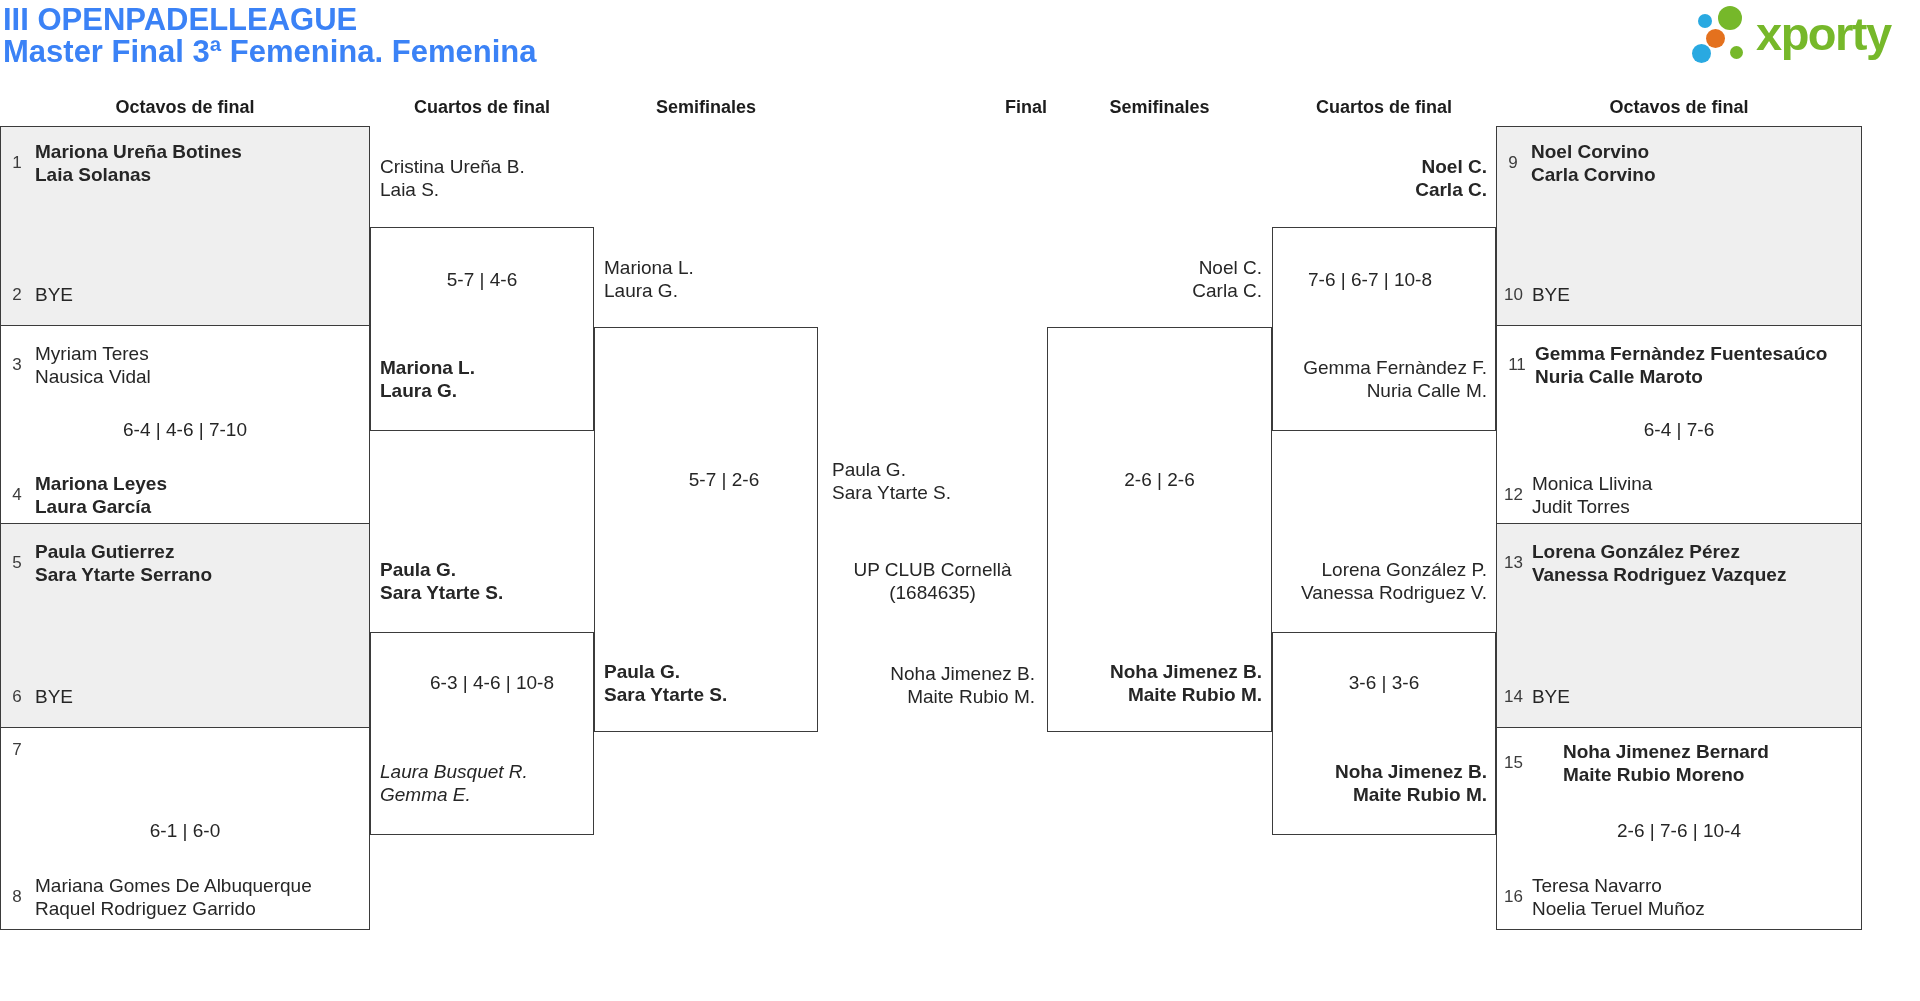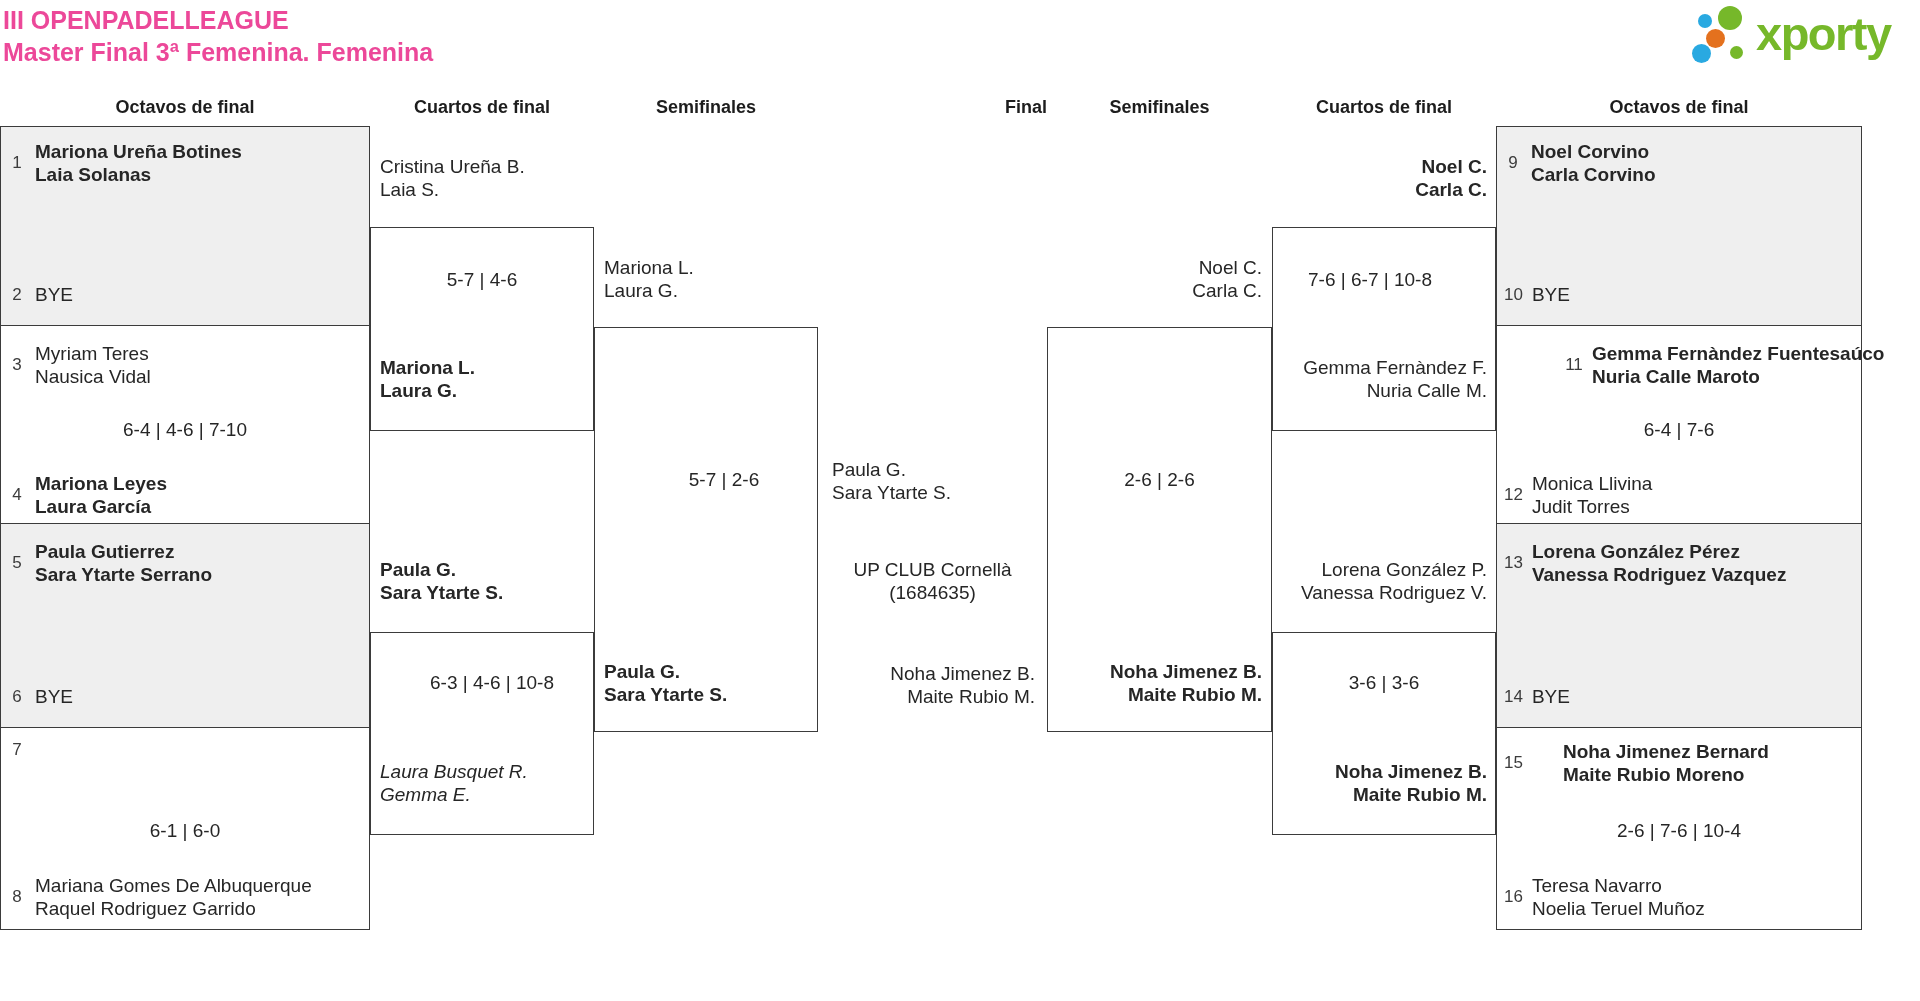--- a/index.html
+++ b/index.html
@@ -1,18 +1,18 @@
 <!DOCTYPE html>
 <html><head>
 <meta charset="utf-8">
 <style>
   html,body{margin:0;padding:0;background:#ffffff;width:1920px;height:1001px;overflow:hidden;
     font-family:"Liberation Sans",sans-serif;}
   .bracket{position:absolute;left:0;top:0;width:1920px;height:1001px;}
-  .title{position:absolute;left:3px;top:4px;font-size:25px;font-weight:bold;line-height:32px;color:#ec4899;}
+  .title{position:absolute;left:3px;top:4px;font-size:31px;font-weight:bold;line-height:32px;color:#3b82f6;}
   .round-header{position:absolute;top:97px;font-size:18px;font-weight:600;color:#1d1d1d;text-align:center;white-space:nowrap;}
   .box{position:absolute;border:1.5px solid #3b3b3b;box-sizing:border-box;background:transparent;}
   .box.gray{background:#efefef;}
   .team{position:absolute;display:flex;align-items:center;gap:9px;white-space:nowrap;}
   .seed{font-size:17px;color:#3c3c3c;text-align:center;min-width:18px;}
   .names{font-size:19px;line-height:23px;color:#262626;}
   .bold{font-weight:bold;}
   .label{position:absolute;font-size:19px;line-height:23px;color:#262626;white-space:nowrap;}
   .label.right{text-align:right;}
   .label.center{text-align:center;white-space:normal;}
@@ -199,21 +199,21 @@
       <div>Noel Corvino</div>
         <div>Carla Corvino</div>
     </span>
   </div>
   <div class="team" style="left:1504px;top:283px;">
     <span class="seed">10</span>
     <span class="names">
         <div>BYE</div>
       </span>
   </div>
-  <div class="team" style="left:1565px;top:342px;">
+  <div class="team" style="left:1508px;top:342px;">
     <span class="seed">11</span>
     <span class="names bold">
       <div>Gemma Fernàndez Fuentesaúco</div>
         <div>Nuria Calle Maroto</div>
     </span>
   </div>
   <div class="score" style="left:1496px;width:366px;top:418px;">6-4 | 7-6</div>
   <div class="team" style="left:1504px;top:472px;">
     <span class="seed">12</span>
     <span class="names">

